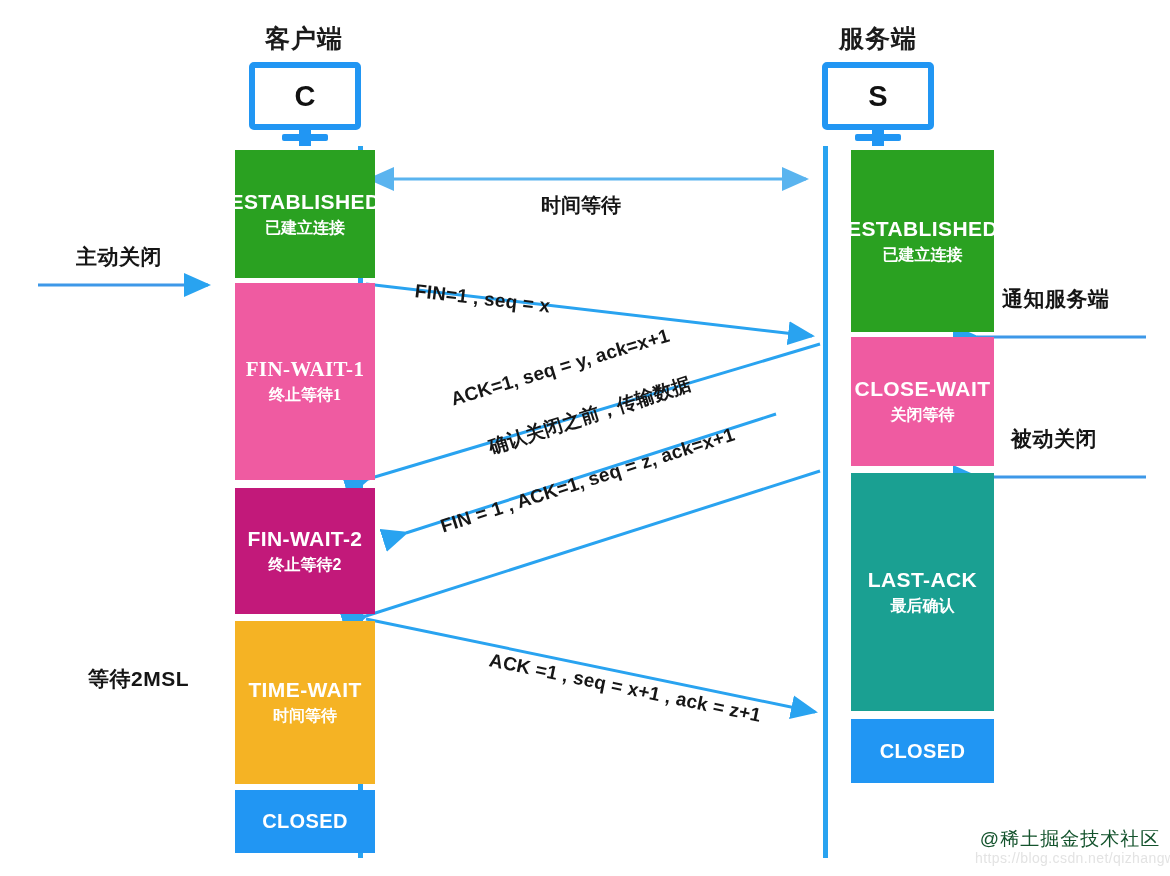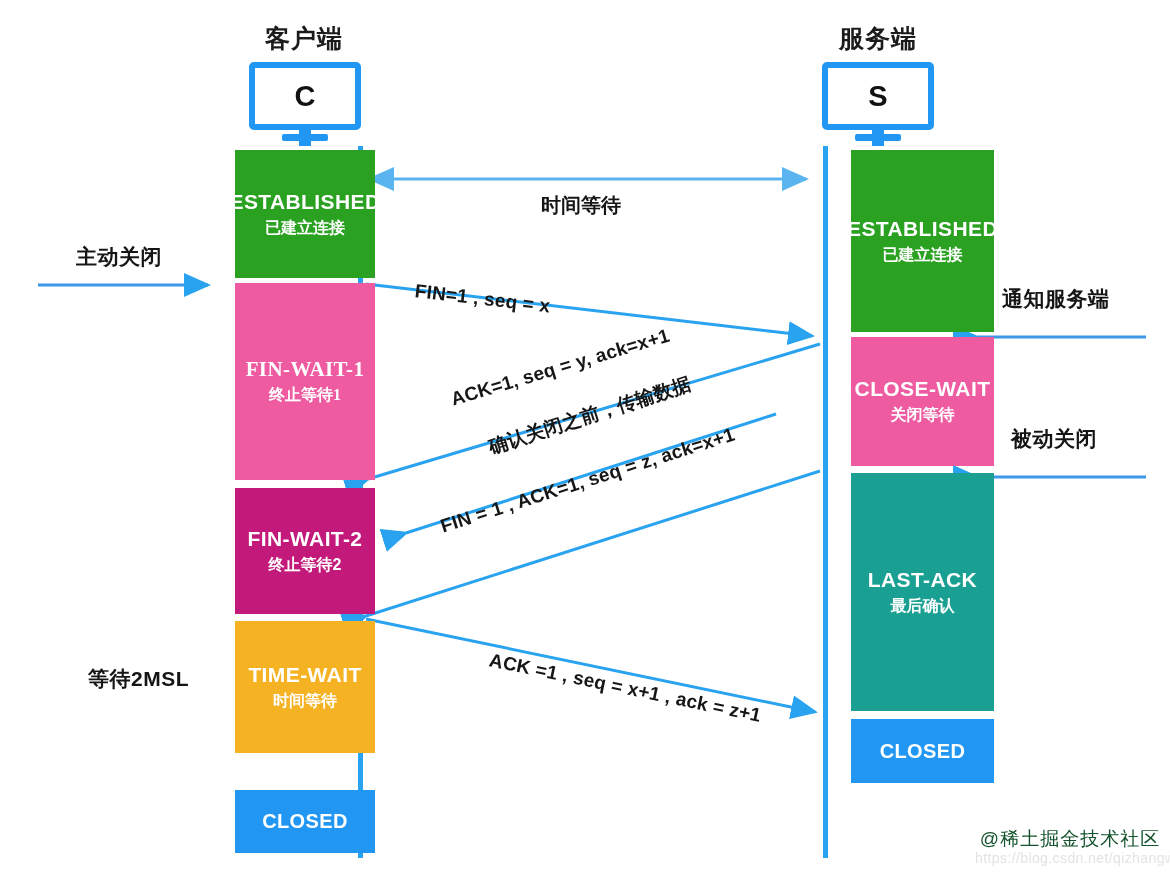--- a/index.html
+++ b/index.html
@@ -209,21 +209,21 @@
   <div class="state" style="left:215px; top:283px; width:140px; height:197px; background:#ef5ba1;font-family:Liberation Serif, serif;">
     <div class="en">FIN-WAIT-1</div>
     <div class="cn">终止等待1</div>
   </div>
 
   <div class="state" style="left:215px; top:488px; width:140px; height:126px; background:#c2197a;">
     <div class="en">FIN-WAIT-2</div>
     <div class="cn">终止等待2</div>
   </div>
 
-  <div class="state" style="left:215px; top:621px; width:140px; height:132px; background:#f5b324;">
+  <div class="state" style="left:215px; top:621px; width:140px; height:163px; background:#f5b324;">
     <div class="en">TIME-WAIT</div>
     <div class="cn">时间等待</div>
   </div>
 
   <div class="state small" style="left:215px; top:790px; width:140px; height:63px; background:#2196f3;">
     <div class="en">CLOSED</div>
   </div>
 
   <div class="endpoint-title" style="left:808px; top:22px; width:140px;">服务端</div>
 

